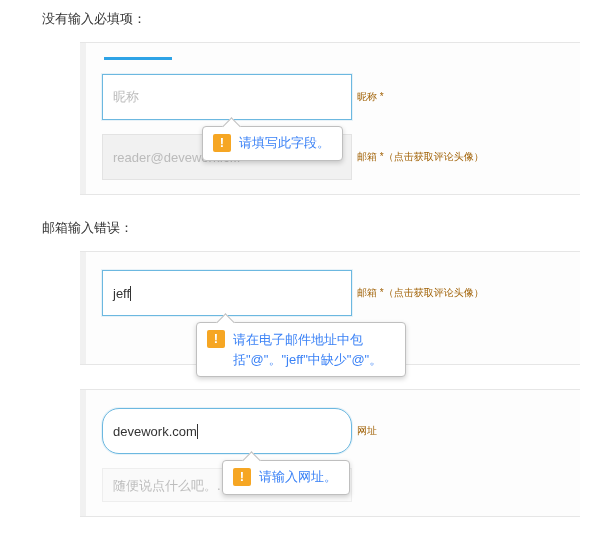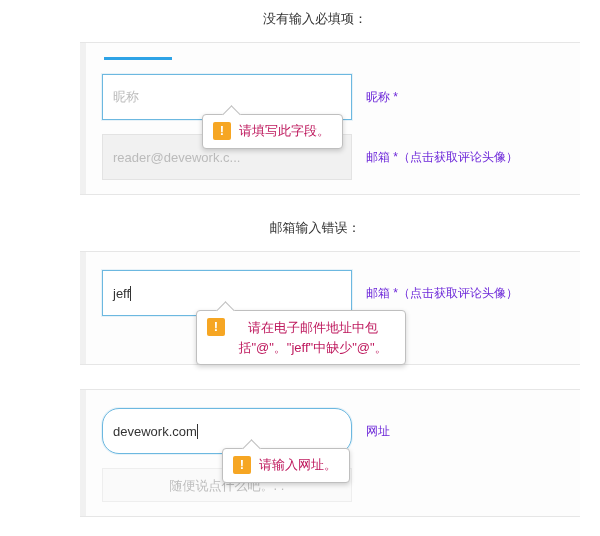--- a/index.html
+++ b/index.html
@@ -1,15 +1,15 @@
 <!DOCTYPE html>
 <html><head>
 <meta charset="utf-8">
 <style>
-  * { box-sizing: border-box; margin: 0; padding: 0; text-align: center; }
+  * { box-sizing: border-box; margin: 0; padding: 0; }
   body {
     font-family: -apple-system, "Helvetica Neue", Arial, "Microsoft YaHei", sans-serif;
     background: #fff;
     padding: 0 12px 30px 12px;
     width: 600px;
     font-size: 13px;
     color: #333;
   }
   .section { margin-top: 10px; margin-bottom: 24px; }
   .section-title {
@@ -63,23 +63,23 @@
     border: 1px solid #6cb8e0;
     box-shadow: 0 0 0 1px rgba(108,184,224,0.15);
   }
   .field.placeholder { color: #bdbdbd; }
   .field.readonly {
     background: #f1f1f1;
     border: 1px solid #e3e3e3;
     color: #bbb;
   }
   .label {
-    margin-left: 14px;
-    color: #6d28d9;
-    font-size: 12px;
+    margin-left: 5px;
+    color: #a16207;
+    font-size: 10px;
     white-space: nowrap;
   }
   .cursor-bar::after {
     content: "";
     display: inline-block;
     width: 1px;
     height: 15px;
     background: #333;
     vertical-align: -2px;
     margin-left: 0;
@@ -95,27 +95,28 @@
     margin-top: 14px;
   }
   
   .tooltip {
     position: absolute;
     background: #fff;
     border: 1px solid #bfbfbf;
     border-radius: 4px;
     box-shadow: 0 2px 5px rgba(0,0,0,0.18);
     padding: 7px 12px 7px 10px;
-    color: #be185d;
+    color: #3b82f6;
     font-size: 13px;
     line-height: 1.45;
     display: flex;
     align-items: center;
     z-index: 10;
     white-space: nowrap;
+    margin-top: 12px;
   }
   .tooltip.multi { white-space: normal; width: 210px; align-items: flex-start; }
   .tooltip.multi .tt-text { line-height: 1.5; }
   .tooltip .tt-icon {
     width: 18px; height: 18px;
     background: #f6a623;
     border-radius: 2px;
     margin-right: 8px;
     position: relative;
     flex: 0 0 18px;

